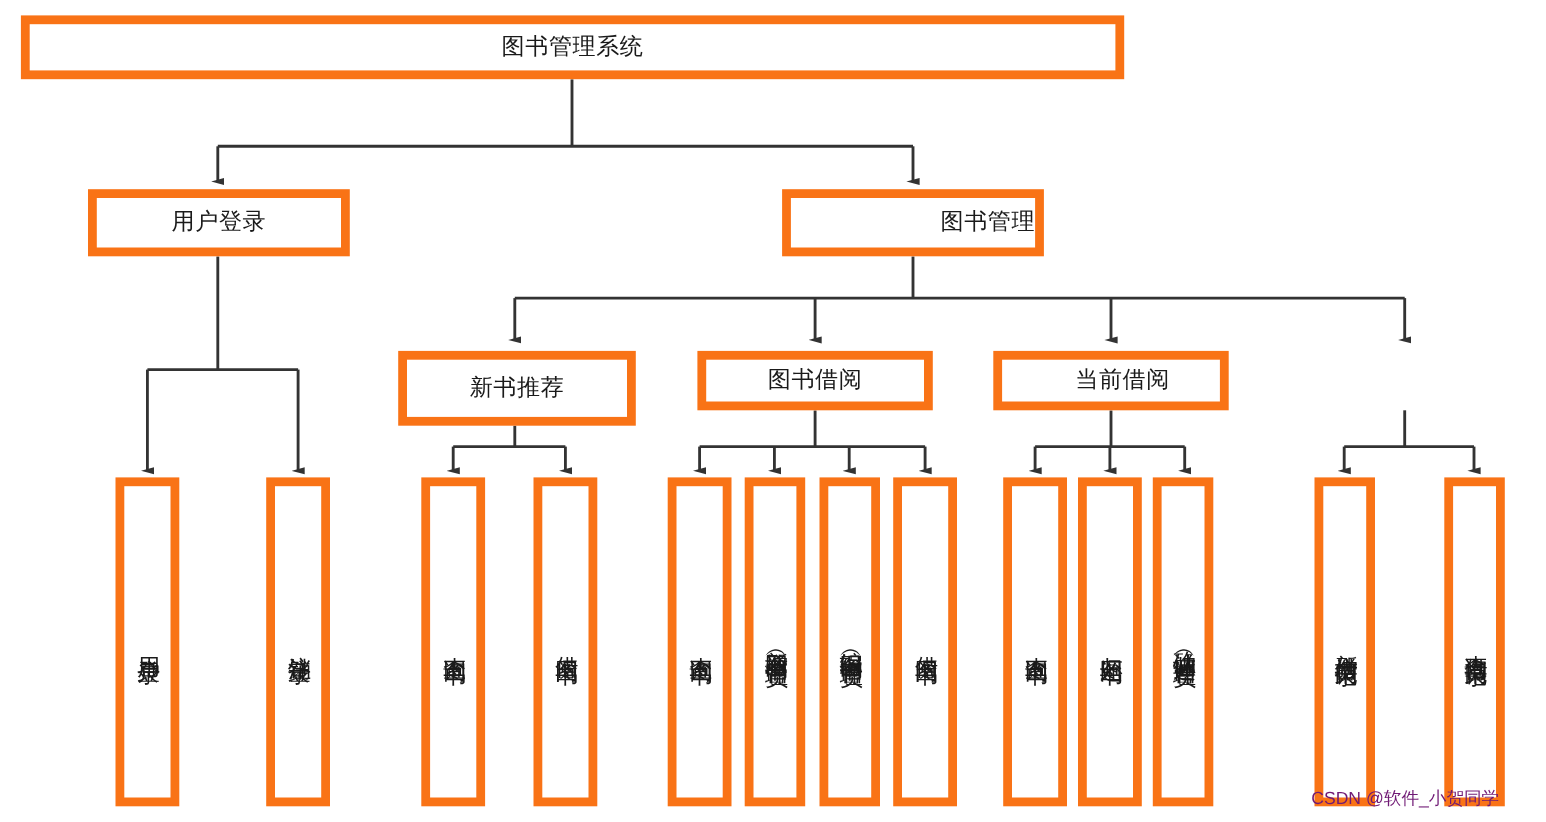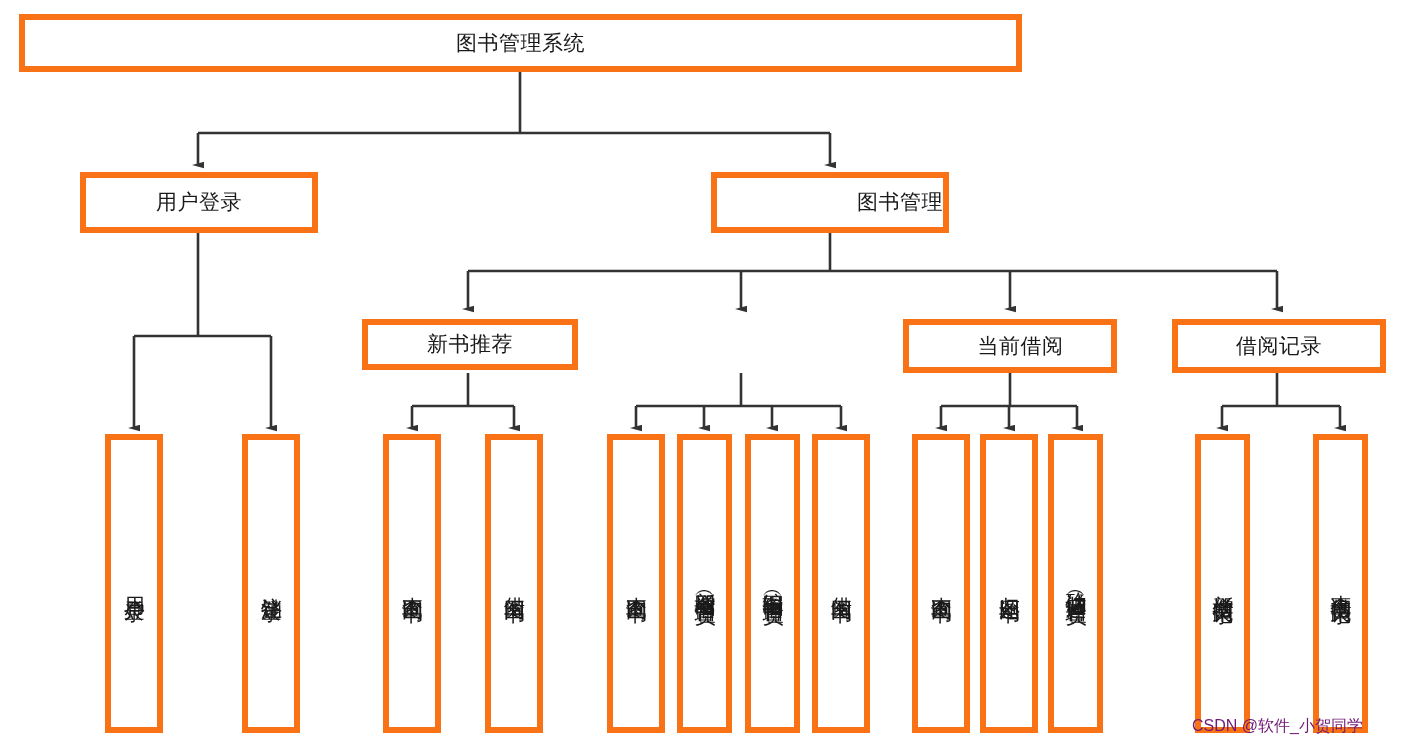--- a/index.html
+++ b/index.html
@@ -24,21 +24,21 @@
     top: 0;
     left: 0;
     width: 1405px;
     height: 747px;
     display: block;
   }
   .node-box {
     position: absolute;
     box-sizing: border-box;
     background: #ffffff;
-    border: 6px solid #f97316;
+    border: 8px solid #f97316;
     display: flex;
     align-items: center;
     justify-content: center;
     overflow: hidden;
   }
   .node-label {
     font-family: "Liberation Sans", sans-serif;
     color: #1a1a1a;
     line-height: 1.18;
     text-align: center;
@@ -125,32 +125,32 @@
   </div>
 
   <div class="node-box node-horizontal" style="left:80px; top:172px; width:238px; height:61px;">
     <span class="node-label">用户登录</span>
   </div>
 
   <div class="node-box node-horizontal" style="left:711px; top:172px; width:238px; height:61px;justify-content:flex-end;">
     <span class="node-label">图书管理</span>
   </div>
 
-  <div class="node-box node-horizontal" style="left:362px; top:319px; width:216px; height:51px;">
+  <div class="node-box node-horizontal" style="left:362px; top:319px; width:216px; height:68px;">
     <span class="node-label">新书推荐</span>
   </div>
 
+  <div class="node-box node-horizontal" style="left:634px; top:319px; width:214px; height:54px;">
+    <span class="node-label">图书借阅</span>
+  </div>
 
   <div class="node-box node-horizontal" style="left:903px; top:319px; width:214px; height:54px;padding-left:21px;">
     <span class="node-label">当前借阅</span>
   </div>
 
-  <div class="node-box node-horizontal" style="left:1172px; top:319px; width:214px; height:54px;">
-    <span class="node-label">借阅记录</span>
-  </div>
 
   <div class="node-box node-vertical" style="left:105px; top:434px; width:58px; height:299px;">
     <span class="node-label">用户登录</span>
   </div>
 
   <div class="node-box node-vertical" style="left:242px; top:434px; width:58px; height:299px;">
     <span class="node-label">注销登录</span>
   </div>
 
   <div class="node-box node-vertical" style="left:383px; top:434px; width:58px; height:299px;">

